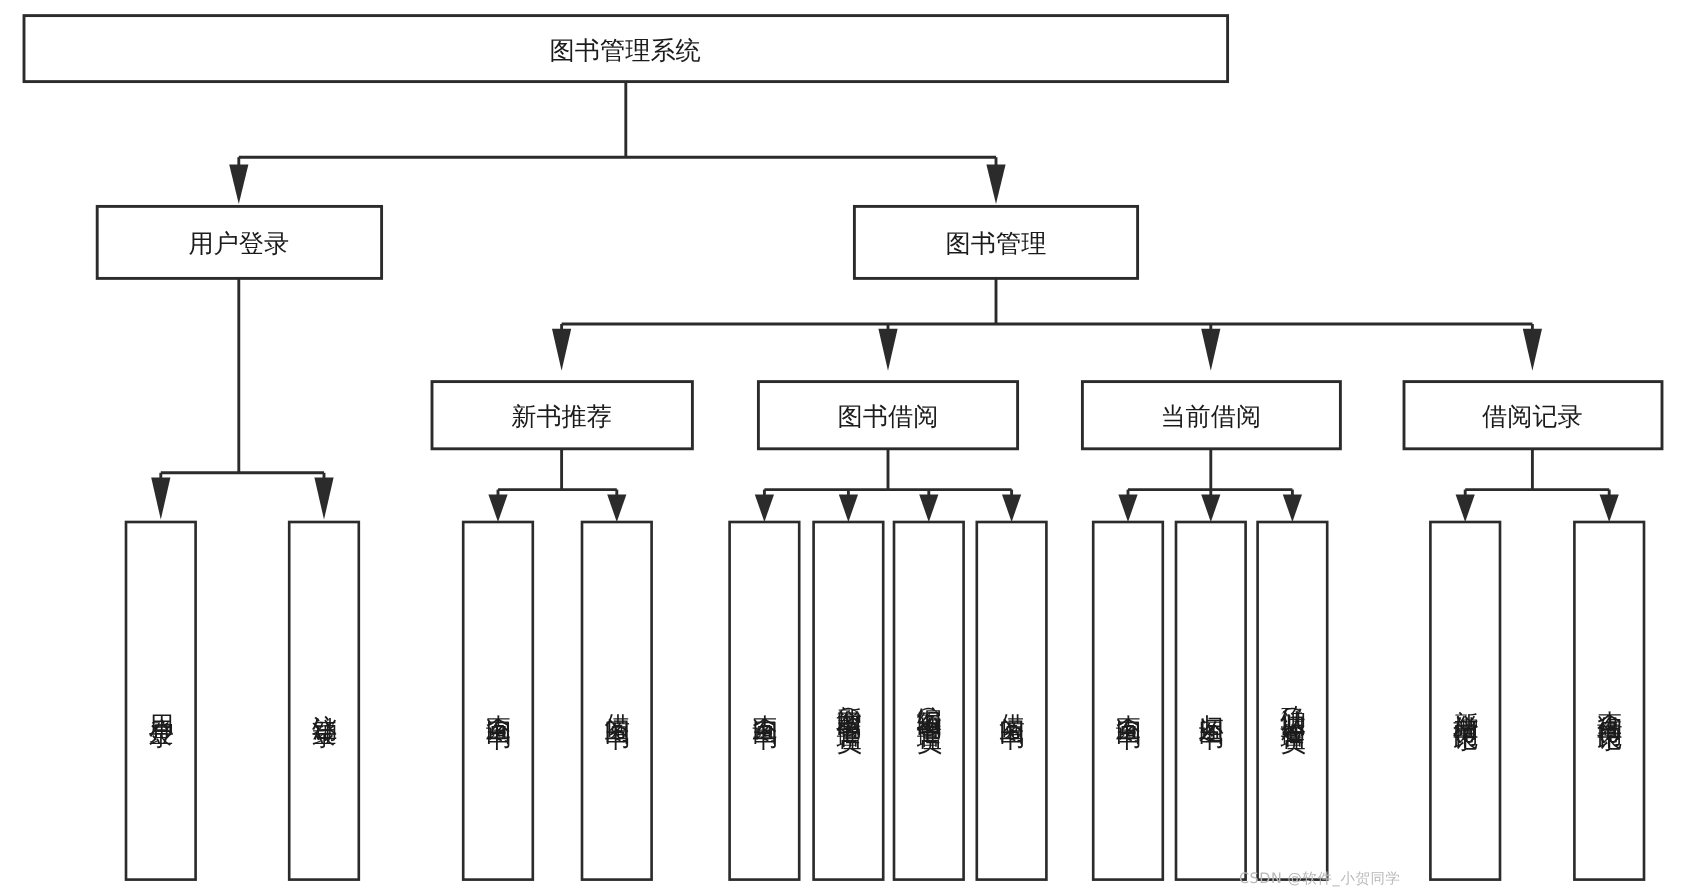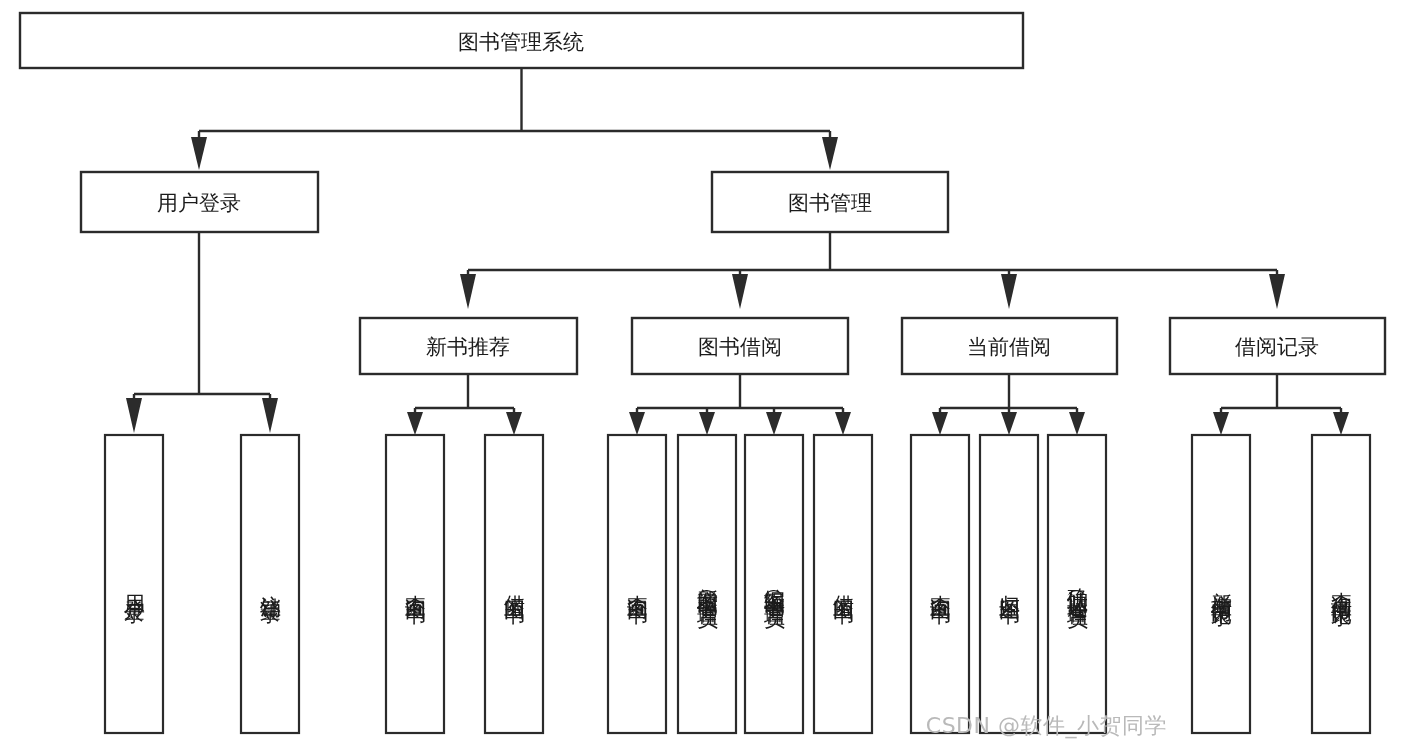--- a/index.html
+++ b/index.html
@@ -65,21 +65,21 @@
     color: #1b1b1b;
     line-height: 1;
     white-space: nowrap;
     pointer-events: none;
   }
   .watermark {
     position: absolute;
     right: 8px;
     bottom: 6px;
     font-family: "DejaVu Sans", "Liberation Sans", sans-serif;
-    font-size: 22px;
+    font-size: 12px;
     color: #b9b9b9;
     letter-spacing: 0.5px;
     white-space: nowrap;
   }
 </style>
 </head>
 <body>
 
 <div id="diagram-root">
 

